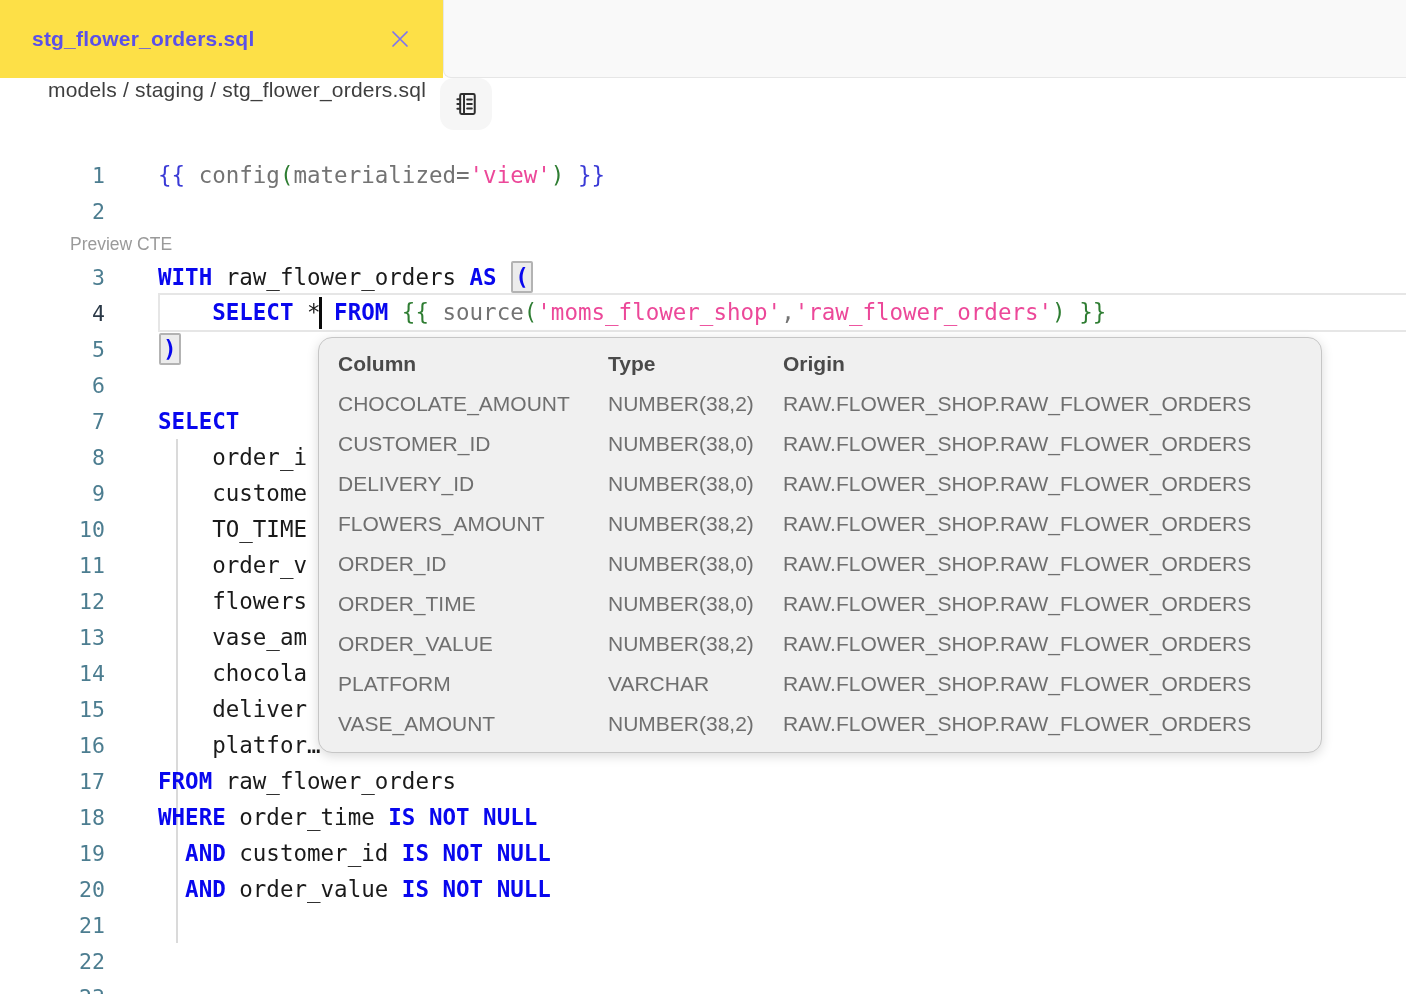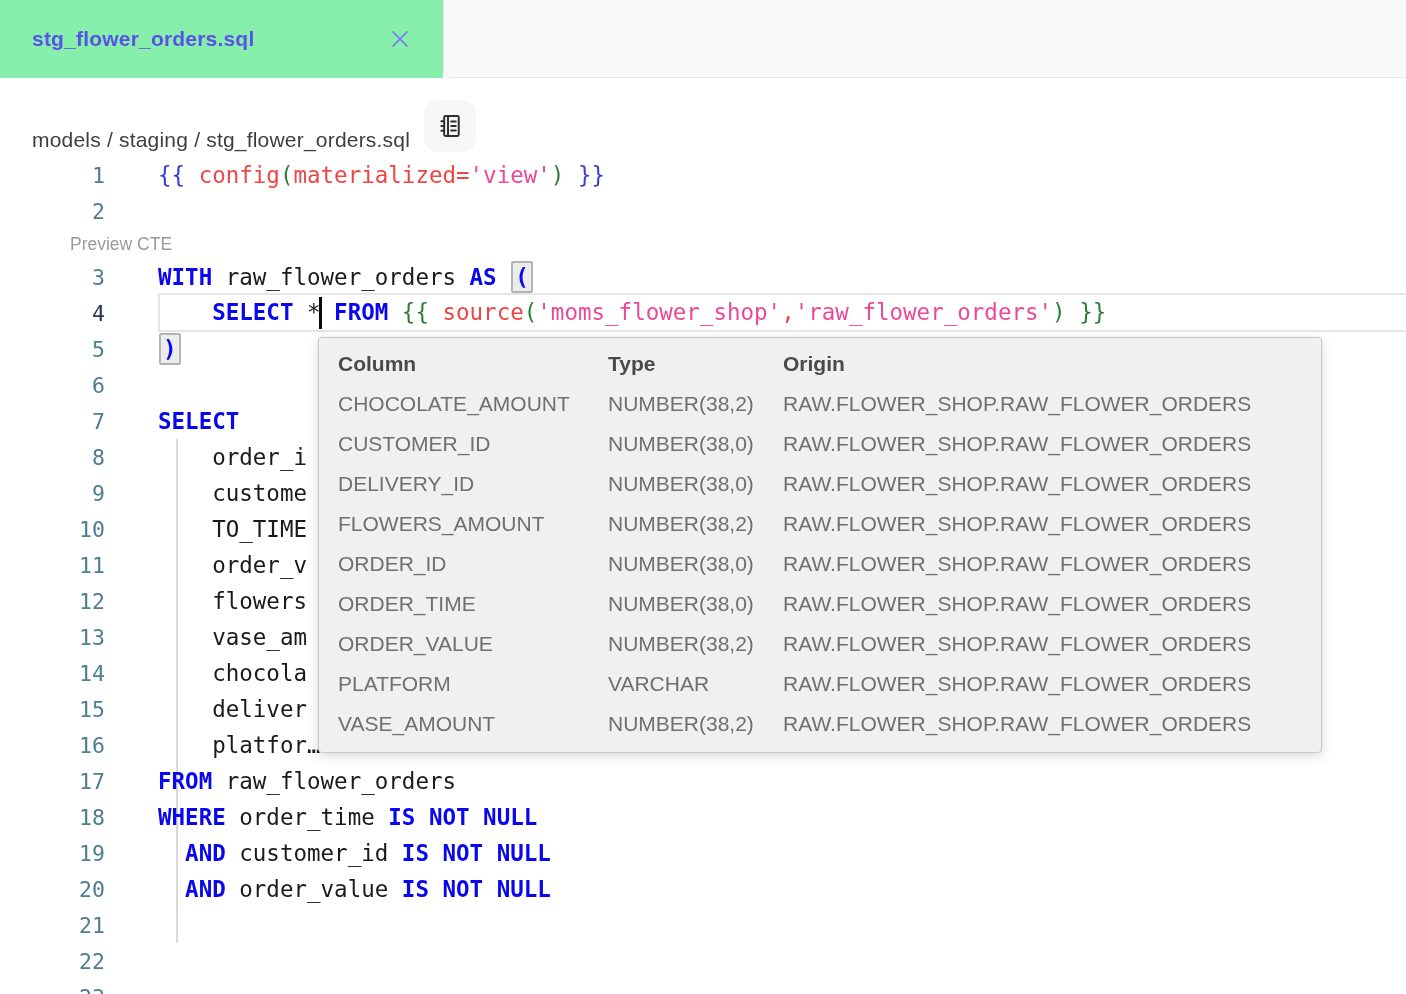--- a/index.html
+++ b/index.html
@@ -3,60 +3,60 @@
 <meta charset="utf-8">
 <style>
   * { margin:0; padding:0; box-sizing:border-box; }
   html,body { width:1406px; height:994px; overflow:hidden; background:#fff;
               font-family:"Liberation Sans", sans-serif; }
   body { position:relative; }
 
   
   .tabbar { height:78px; display:flex; background:#fff; }
   .tab { width:443px; display:flex; align-items:center; justify-content:space-between;
-         padding:0 28px 0 32px; background:#86efac; cursor:pointer; }
+         padding:0 28px 0 32px; background:#fde047; cursor:pointer; }
   .tab-title { color:#5b50e8; font-size:21px; font-weight:bold; letter-spacing:.2px; }
   .tab-close { display:flex; align-items:center; justify-content:center; width:30px; height:30px; cursor:pointer; }
   .tabstrip-rest { flex:1; background:#f9f9f9; border-left:1.5px solid #e6e6e6;
                    border-bottom:1.5px solid #e6e6e6; border-bottom-left-radius:8px; }
 
   
-  .crumbrow { height:74px; display:flex; align-items:flex-end; padding-left:32px; gap:14px; background:#fff; }
+  .crumbrow { height:74px; display:flex; align-items:flex-start; padding-left:48px; gap:14px; background:#fff; }
   .crumb { font-size:21px; color:#3e3e3e; letter-spacing:.2px; }
   .lineage-btn { width:52px; height:52px; border-radius:14px; background:#f6f6f6; border:none;
                  display:flex; align-items:center; justify-content:center; cursor:pointer; }
 
   
   .editor { position:relative; padding-top:5px; background:#fff;
             font-family:"DejaVu Sans Mono", monospace; font-size:22.5px; color:#1a1a1a; }
   .line { height:36px; display:flex; align-items:center; position:relative; z-index:1; }
   .ln { width:105px; flex:none; text-align:right; font-size:21.5px; color:#4c7d90; }
   .ln.active { color:#2b3947; }
   .code { margin-left:53px; white-space:pre; }
   .codelens { height:30px; margin-left:70px; display:flex; align-items:center;
               font-family:"Liberation Sans", sans-serif; font-size:17.5px; color:#9a9a9a;
               position:relative; z-index:1; cursor:pointer; }
   .tok-k { color:#0807ee;font-weight:bold; }           
-  .tok-j { color:#ef4444;margin-top:24px; }           
+  .tok-j { color:#737373;margin-top:24px; }           
   .tok-b { color:#3a3ad6; }           
   .tok-g { color:#2e7d32; }           
   .tok-s { color:#ec4899; }           
   .tok-t { color:#1a1a1a; }
   .bracket { display:inline-block; background:#ececec; border:2px solid #b3b3b3;
              border-radius:2px; padding:0 2px; margin:0 1px; line-height:1.25; }
   .cursor { display:inline-block; width:3px; height:32px; background:#0a0a0a;
             vertical-align:middle; margin:0 -1.5px; }
   .active-line-box { position:absolute; left:158px; right:0; top:141px; height:39px;
                      border:2px solid #e6e6e6; border-right:none; z-index:0; background:#fff; }
   .indent-guide { position:absolute; left:176px; top:287px; width:2px; height:504px;
                   background:#dadada; z-index:0; }
 
   
   .popup { position:absolute; left:318px; top:337px; width:1004px; z-index:20;
-           background:#f0f0f0; border:1.5px solid #c6c6c6; border-radius:4px;
+           background:#f0f0f0; border:1.5px solid #c6c6c6; border-radius:14px;
            box-shadow:0 3px 12px rgba(0,0,0,.15); padding:6px 0 8px 19px; }
   .phead, .prow { display:grid; grid-template-columns:270px 175px 1fr; align-items:center; }
   .phead { height:40px; font-weight:bold; color:#4a4a4a; font-size:21px; }
   .prow  { height:40px; color:#6f6f6f; font-size:21px; }
   .pcell { white-space:nowrap; overflow:hidden; }
 </style>
 </head>
 <body>
 
 <div class="tabbar">

